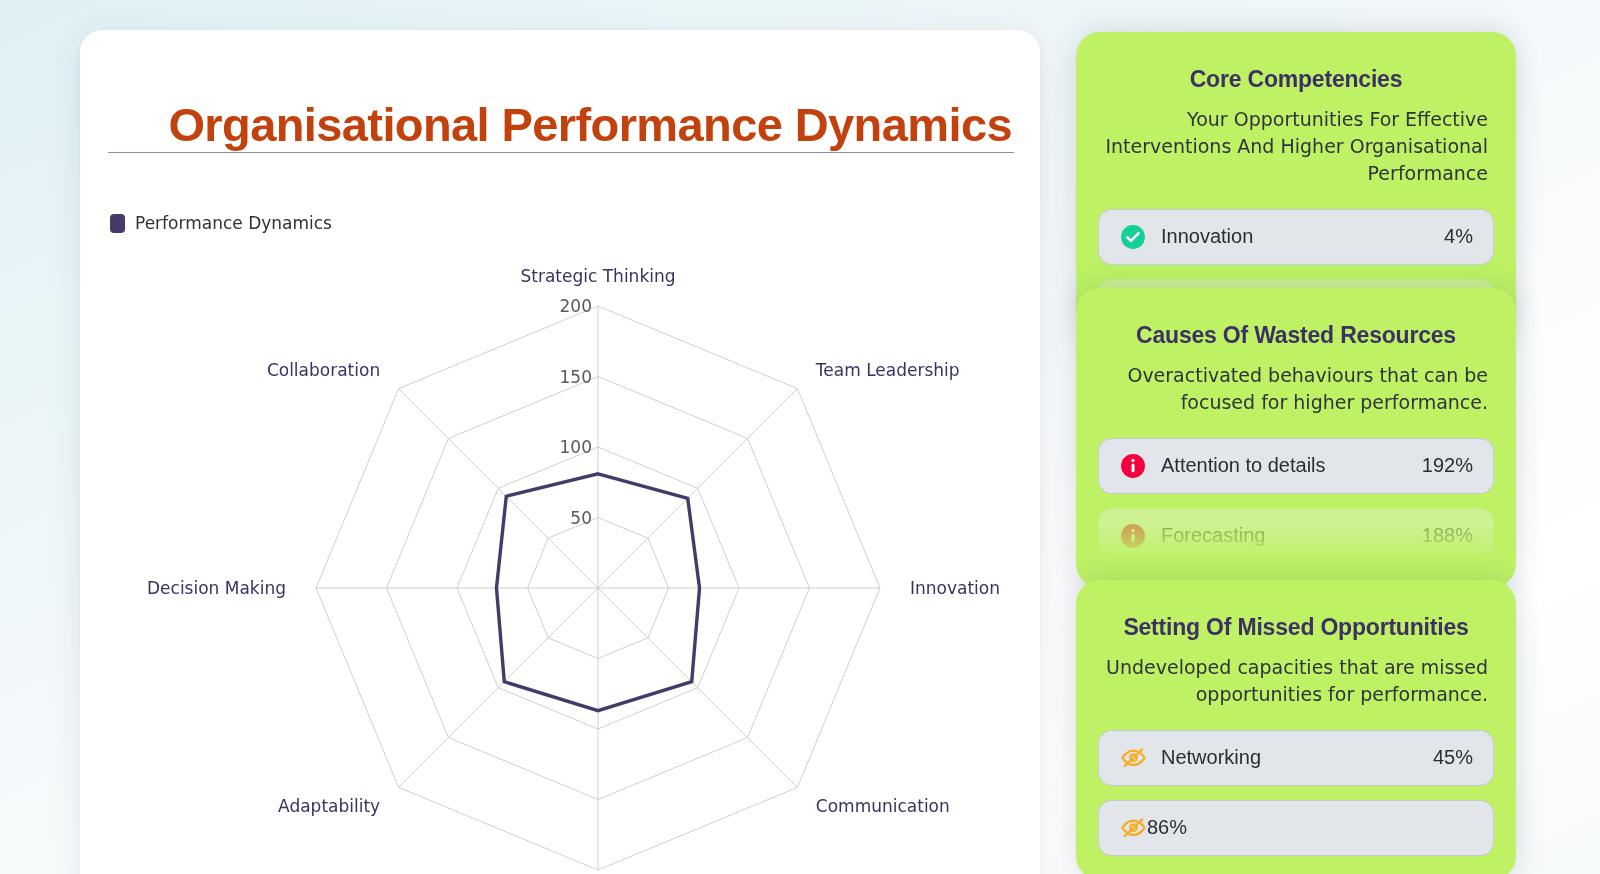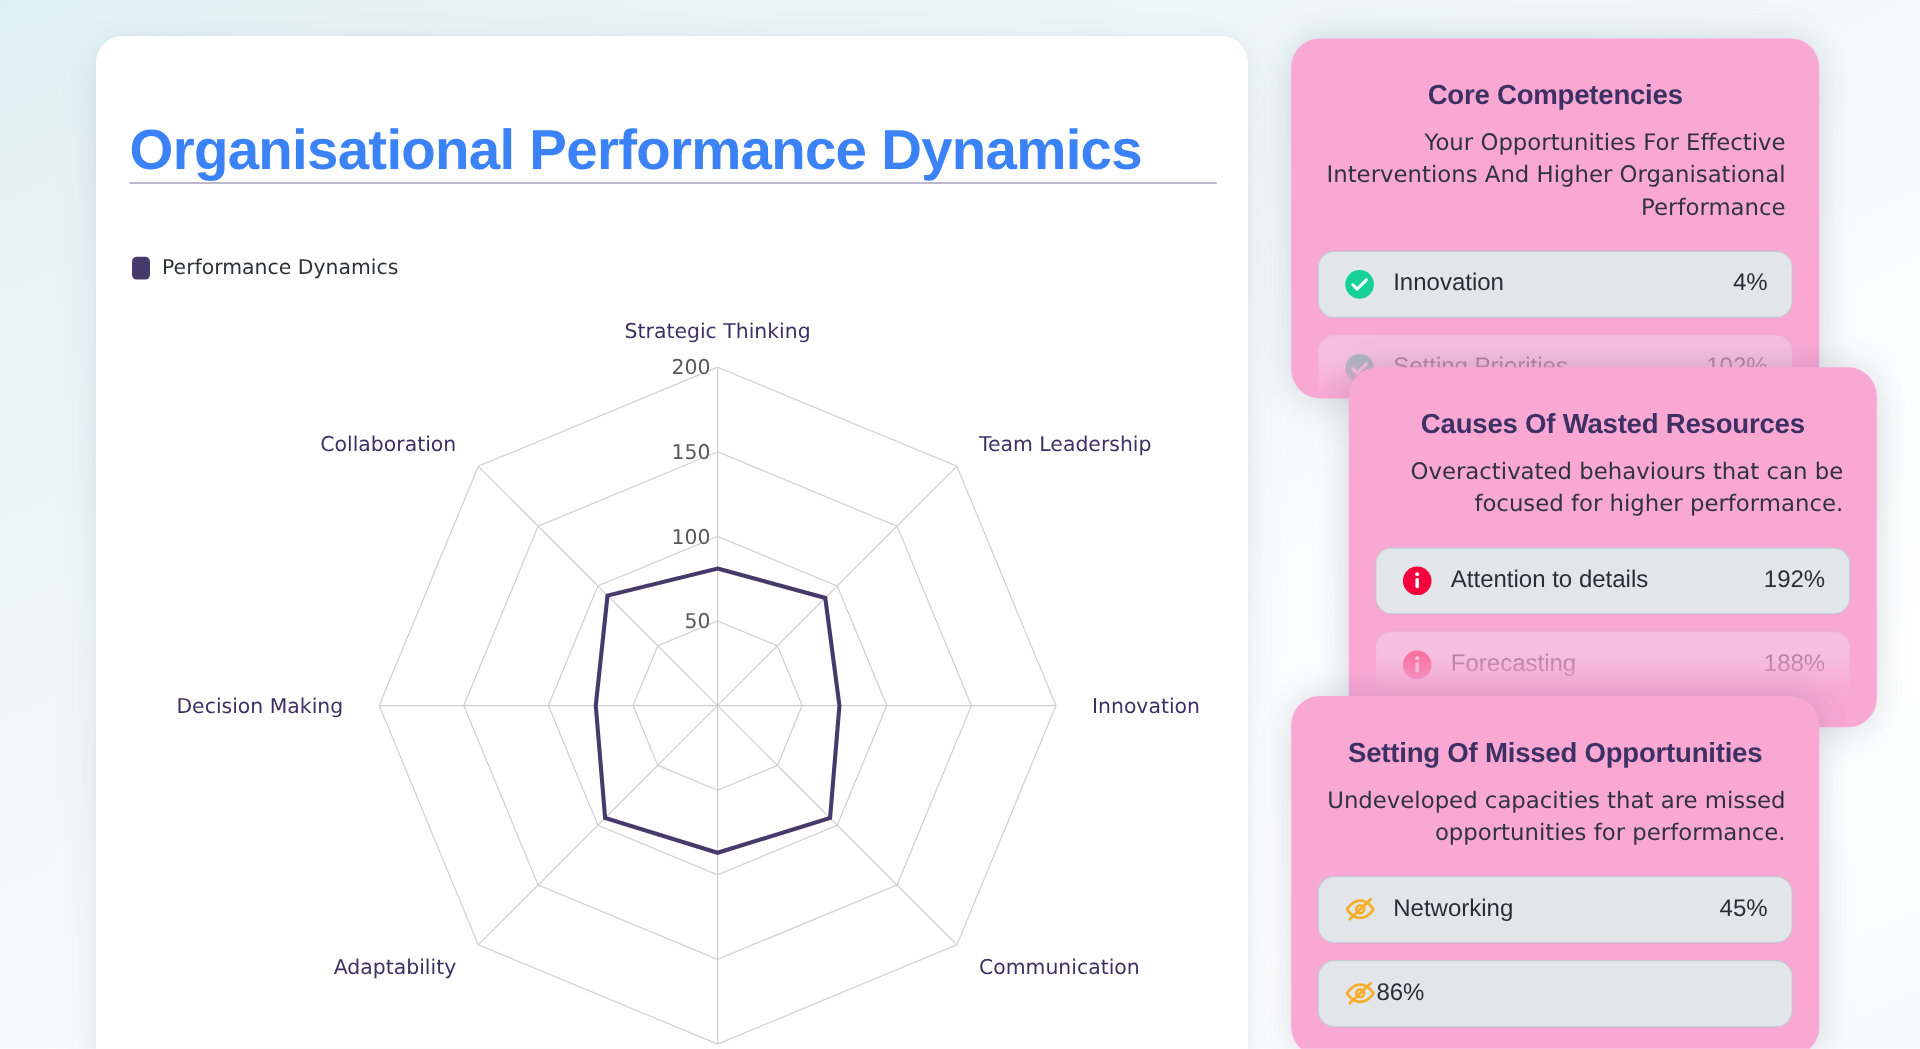--- a/index.html
+++ b/index.html
@@ -14,47 +14,48 @@
 
   
   .chart-card{
     position:absolute;left:80px;top:30px;width:960px;height:900px;
     background:#fff;border-radius:22px;
     box-shadow:0 10px 34px rgba(60,80,110,.10),0 2px 6px rgba(60,80,110,.05);
     overflow:hidden;
   }
   .chart-title{
     position:absolute;left:28px;top:38px;width:904px;
-    font-size:47px;font-weight:bold;color:#3b82f6;letter-spacing:-.6px;
+    font-size:47px;font-weight:bold;color:#c2410c;letter-spacing:-.6px;
     line-height:1.12;
+    text-align:right;
   }
   .title-rule{
     position:absolute;left:28px;top:122px;width:906px;height:1px;background:#7c7498;opacity:.85;
   }
   .legend{position:absolute;left:30px;top:183px;display:flex;align-items:center;gap:10px;}
   .legend-swatch{width:15px;height:19px;border-radius:4px;background:#453a6b;display:block;}
   .legend-label{font-size:17px;color:#2f3136;font-family:"DejaVu Sans",sans-serif;}
 
   .radar-wrap{position:absolute;left:0;top:150px;width:960px;height:760px;}
   .radar-svg{display:block;width:960px;height:760px;}
 
   .tick-text{font-family:"DejaVu Sans",sans-serif;font-size:17px;fill:#595959;}
   .axis-text{font-family:"DejaVu Sans",sans-serif;font-size:17px;fill:#3d3163;}
 
   
   .side-card{
     position:absolute;left:1076px;width:440px;
-    background:#f9a8d4;border-radius:24px;
+    background:#bef264;border-radius:24px;
     box-shadow:0 -6px 26px rgba(60,80,110,.10),0 10px 30px rgba(60,80,110,.10);
     overflow:hidden;
     padding:0 22px;
     box-sizing:border-box;
   }
   #card-core{top:32px;height:300px;}
-  #card-wasted{top:306px;height:300px;margin-left:48px;}
+  #card-wasted{top:288px;height:300px;}
   #card-missed{top:580px;height:300px;}
 
   .card-title{
     text-align:center;font-size:23px;font-weight:bold;color:#3d3163;
     margin-top:34px;letter-spacing:-.2px;
   }
   .card-sub{
     text-align:right;font-size:19px;color:#30323c;line-height:1.42;
     margin-top:13px;padding:0 6px;font-family:"DejaVu Sans",sans-serif;
   }

